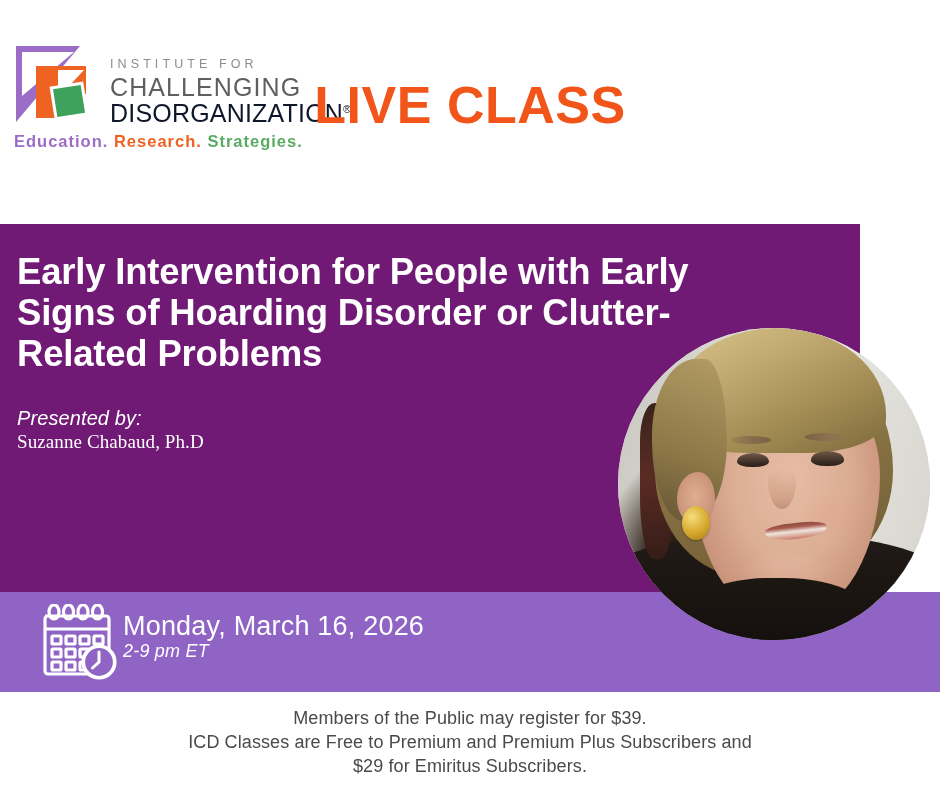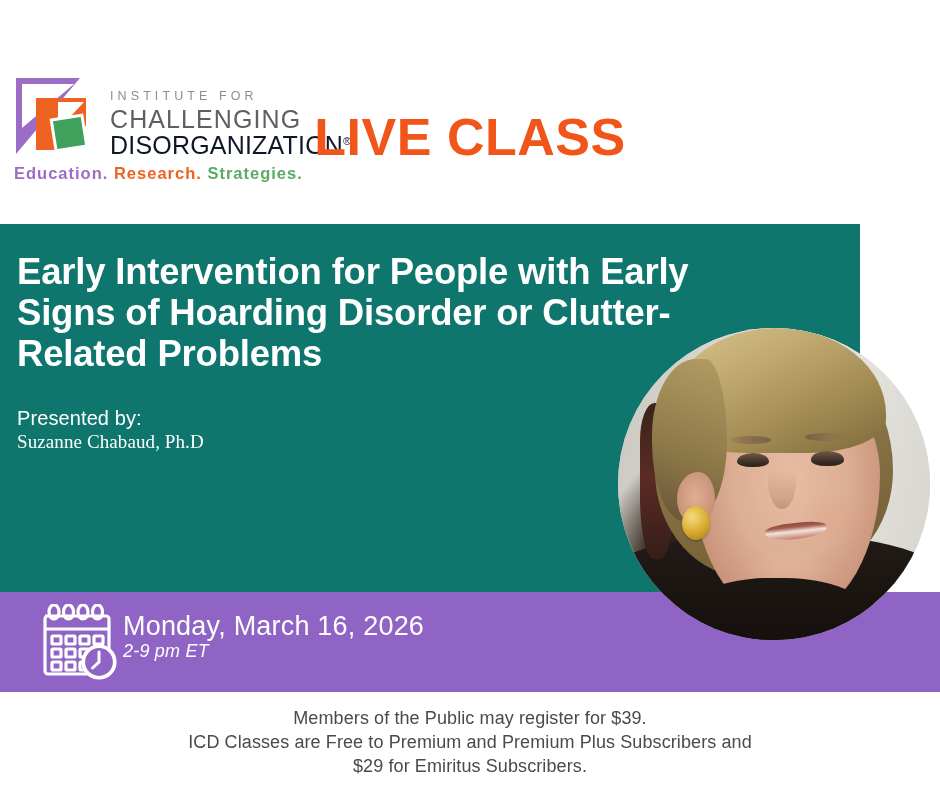--- a/index.html
+++ b/index.html
@@ -19,21 +19,20 @@
     overflow: hidden;
   }
 
   
   .header {
     position: absolute;
     left: 0; top: 0;
     width: 940px;
     height: 224px;
     background: #ffffff;
-    margin-top: 32px;
   }
 
   .logo-block {
     position: absolute;
     left: 14px;
     top: 44px;
     width: 290px;
     height: 115px;
   }
   .logo-mark {
@@ -103,21 +102,21 @@
     letter-spacing: 0.5px;
     line-height: 1;
   }
 
   
   .green-band {
     position: absolute;
     left: 0; top: 224px;
     width: 860px;
     height: 368px;
-    background: #0f766e;
+    background: #701a75;
   }
   .class-title {
     position: absolute;
     left: 17px;
     top: 28px;
     width: 712px;
     color: #ffffff;
     font-size: 36.5px;
     font-weight: 700;
     line-height: 1.12;
@@ -125,20 +124,21 @@
   }
   .presented-by {
     position: absolute;
     left: 17px;
     top: 180px;
     color: #ffffff;
     font-size: 20px;
     font-weight: 400;
     line-height: 1.45;
     letter-spacing: 0.1px;
+    font-style: italic;
   }
   .presenter-name {
     position: absolute;
     left: 17px;
     top: 206px;
     color: #ffffff;
     font-size: 19px;
     font-weight: 400;
     line-height: 1.3;
     letter-spacing: 0.1px;

